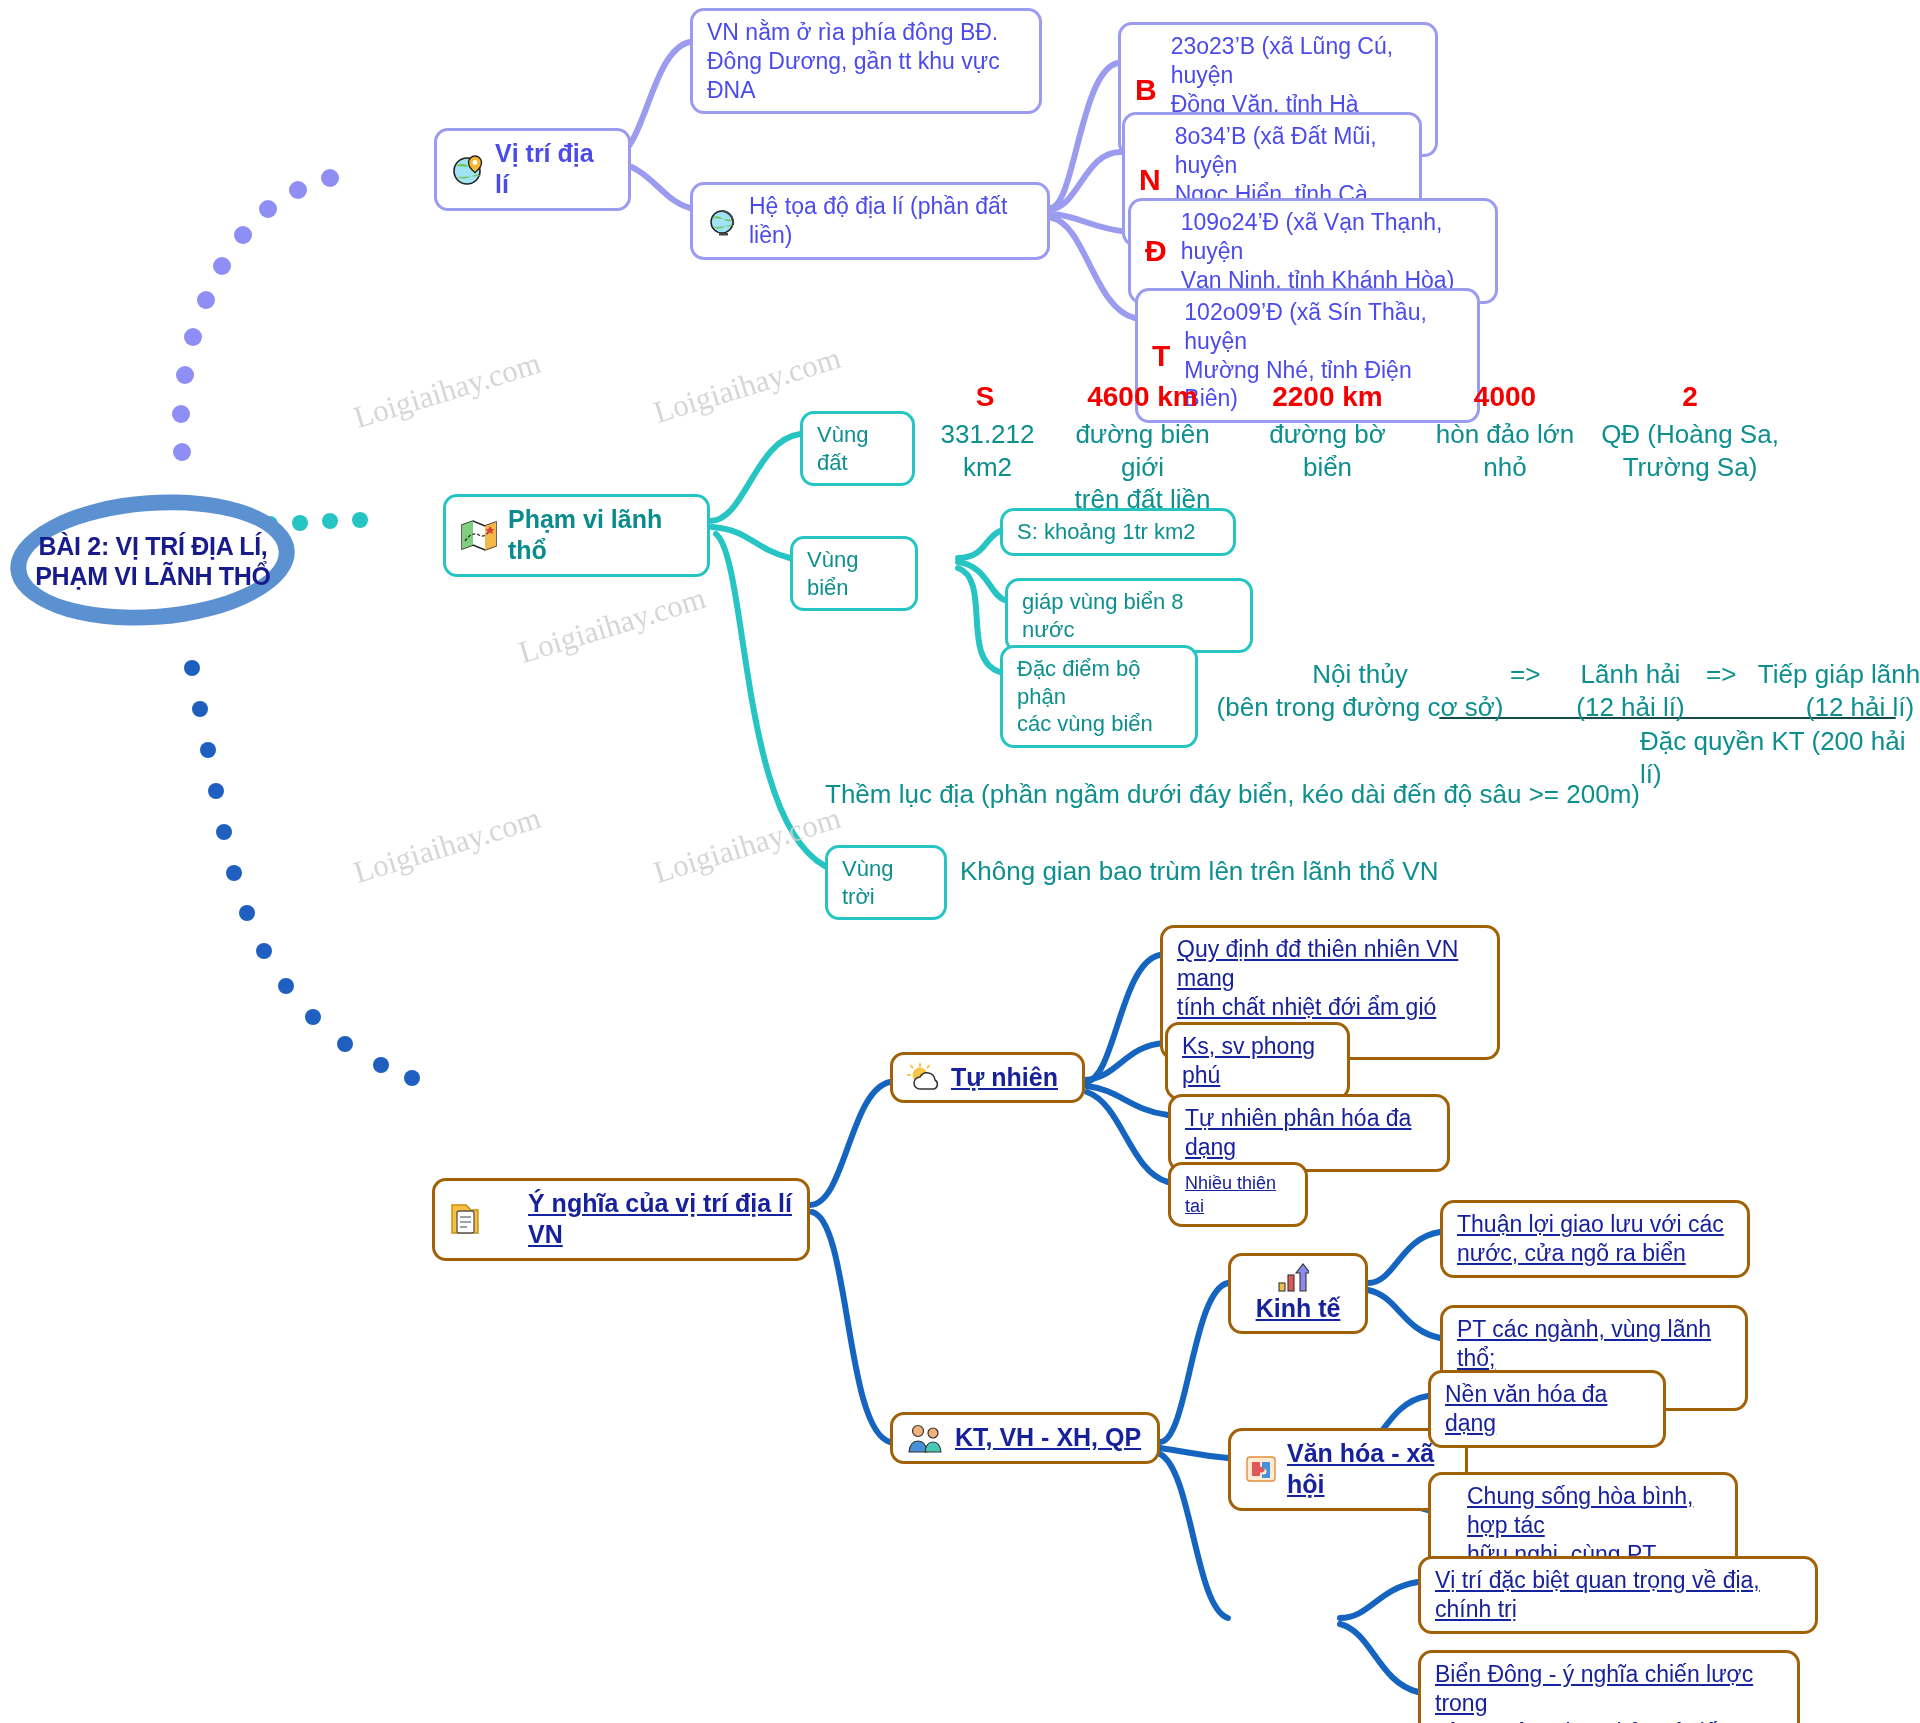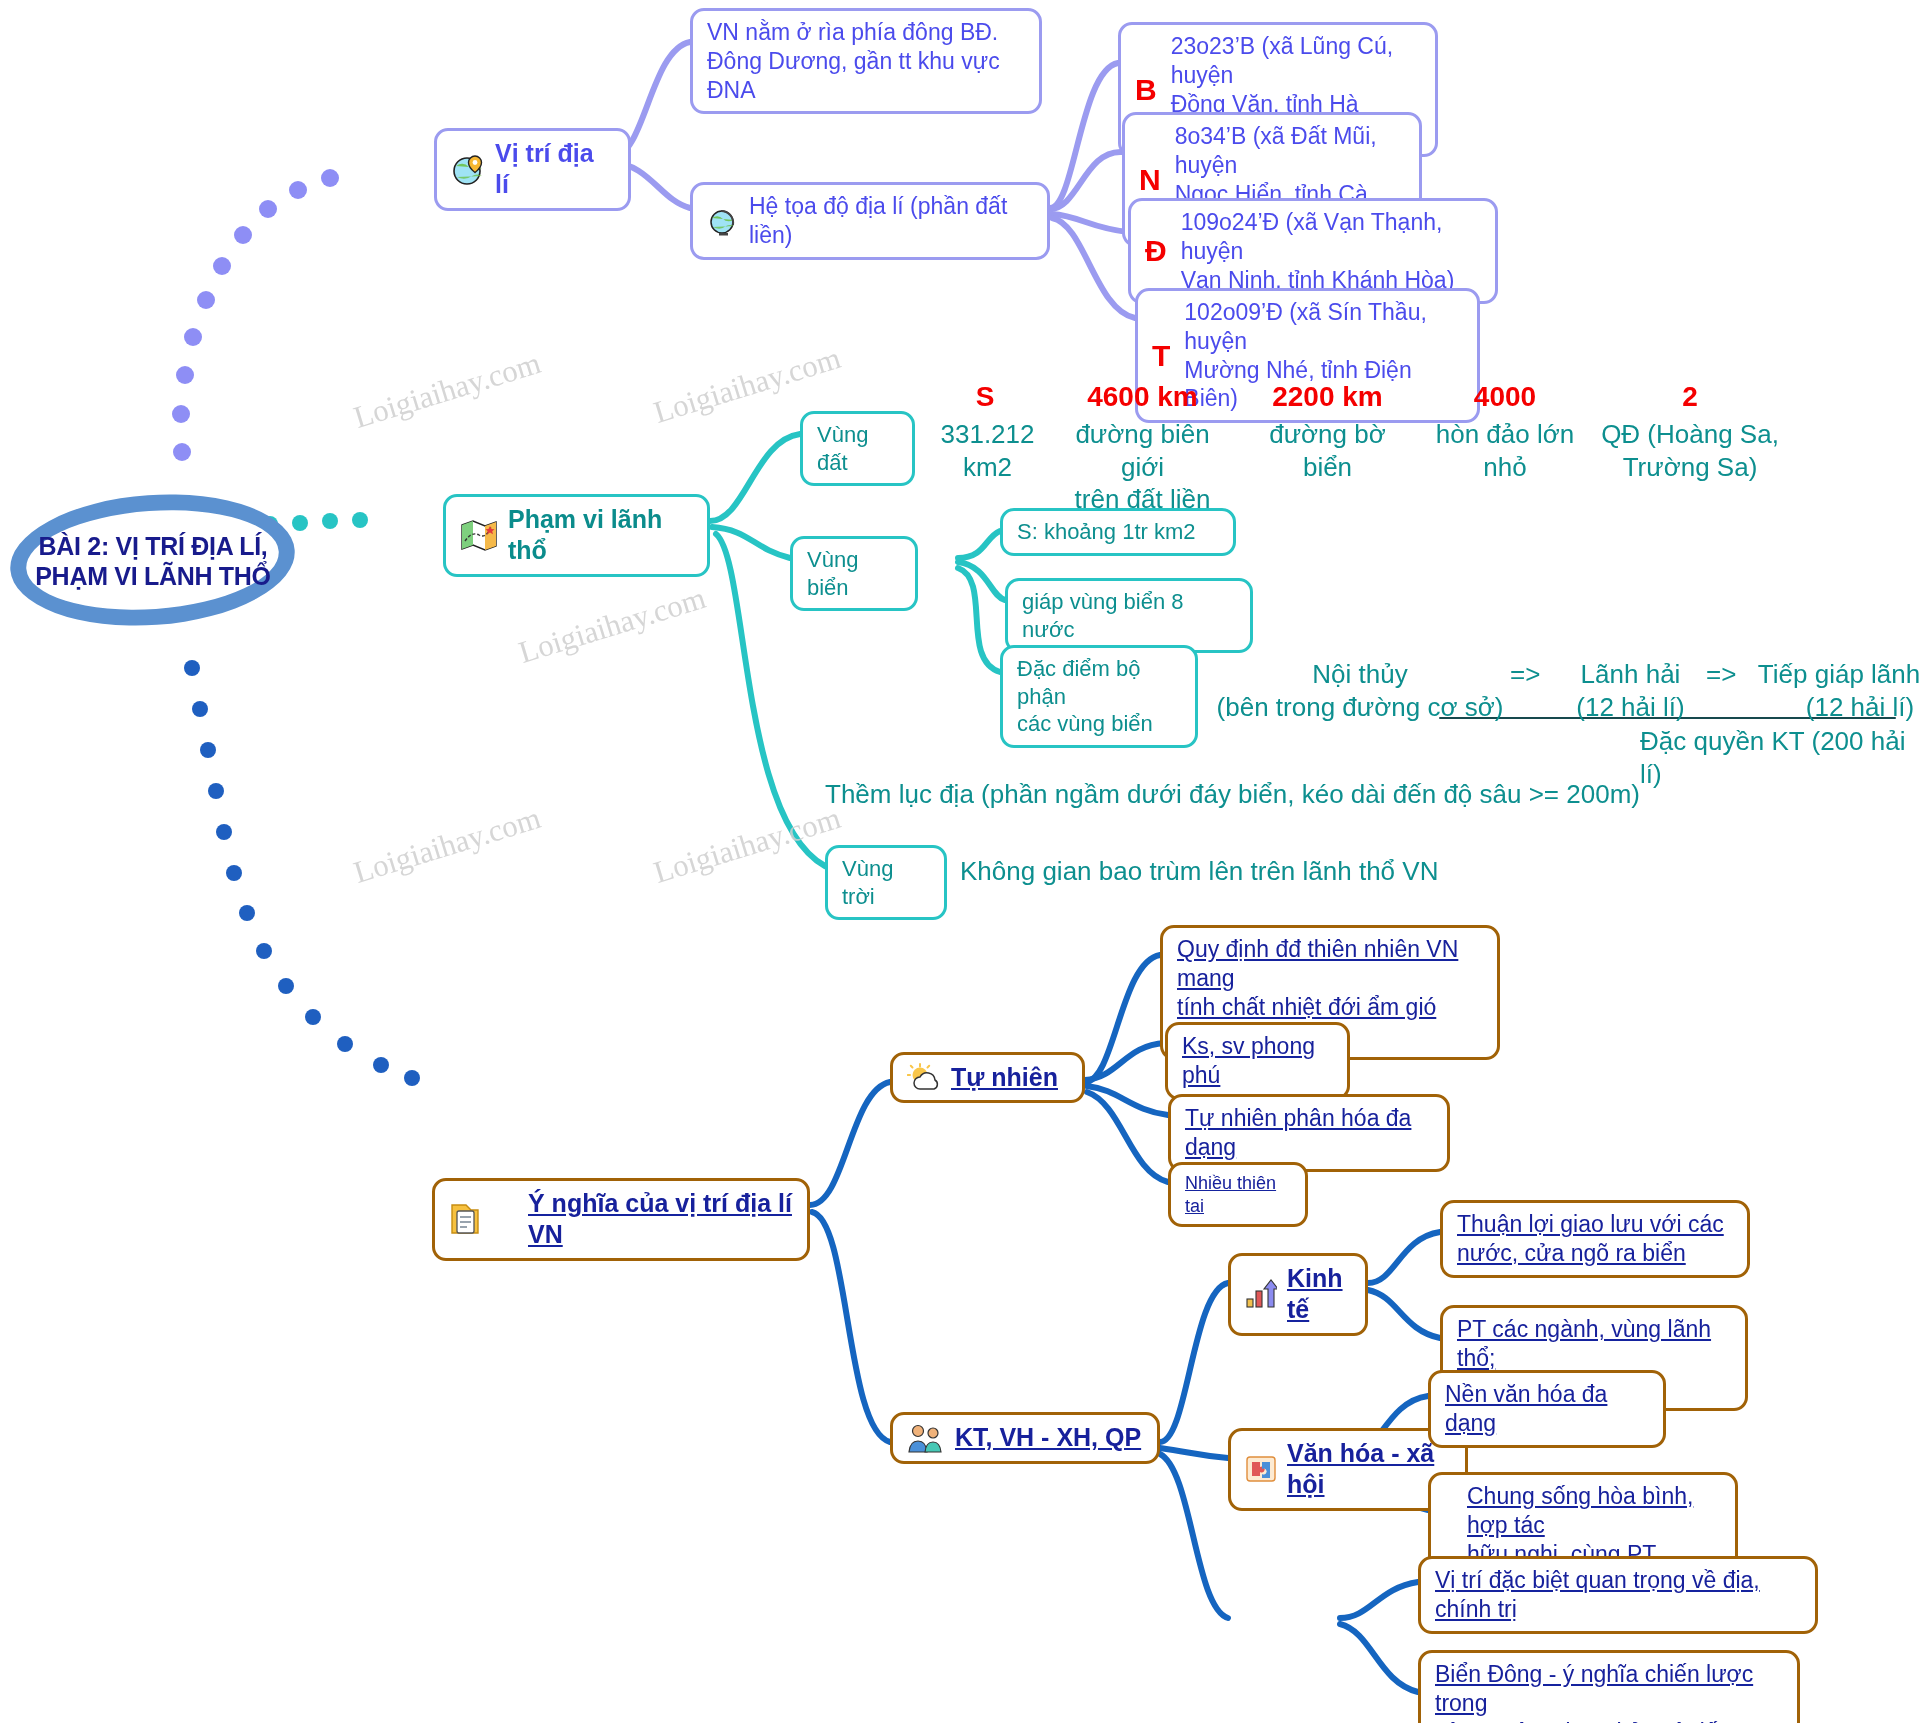--- a/index.html
+++ b/index.html
@@ -341,21 +341,21 @@
       <svg width="38" height="32" viewBox="0 0 38 32">
         <circle cx="11" cy="9" r="5.5" fill="#f0b27a" stroke="#333" stroke-width="1.2"></circle>
         <path d="M2 30 q1 -11 9 -11 q8 0 9 11 z" fill="#4a90d9" stroke="#333" stroke-width="1.2"></path>
         <circle cx="26" cy="11" r="5" fill="#f0b27a" stroke="#333" stroke-width="1.2"></circle>
         <path d="M18 30 q1 -10 8 -10 q7 0 8 10 z" fill="#46c8b5" stroke="#333" stroke-width="1.2"></path>
       </svg>
     </span>
     <span class="txt">KT, VH - XH, QP</span>
   </div>
 
-  <div class="node blue head" style="left:1228px;top:1253px;width:140px;">
+  <div class="node blue head" style="left:1228px;top:1253px;width:140px;flex-direction:column;">
     <span class="icon">
       <svg width="32" height="30" viewBox="0 0 32 30">
         <rect x="2" y="20" width="6" height="8" fill="#f2c14e" stroke="#333" stroke-width="1.1"></rect>
         <rect x="11" y="12" width="6" height="16" fill="#e05757" stroke="#333" stroke-width="1.1"></rect>
         <path d="M23 28 v-18 h-4 l7 -9 7 9 h-4 v18 z" fill="#8b8bef" stroke="#333" stroke-width="1.1"></path>
       </svg>
     </span>
     <span class="txt">Kinh tế</span>
   </div>
   <div class="node blue" style="left:1440px;top:1200px;width:310px;">

